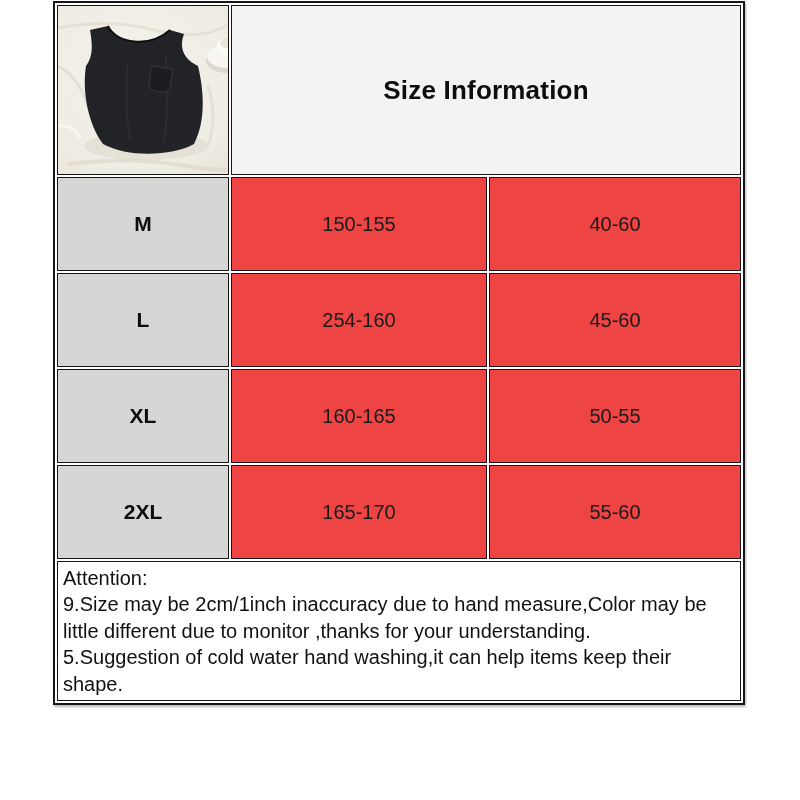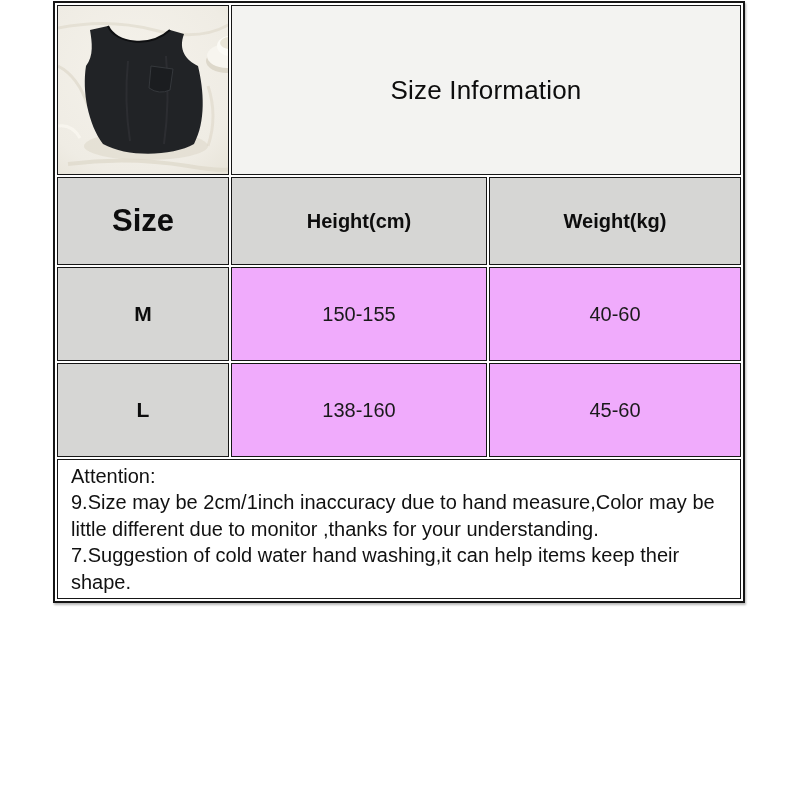--- a/index.html
+++ b/index.html
@@ -42,48 +42,48 @@
   tr.row-attention{ height: 140px; }
 
   td.photo-cell {
     background: #efece4;
     padding: 0;
   }
   td.photo-cell svg { display: block; }
 
   td.title-cell {
     background: #f3f3f1;
-    font-weight: normal;
+    font-weight: bold;
     font-size: 26px;
     letter-spacing: 0.2px;
   }
   th.header-cell {
     background: #d6d6d4;
     font-weight: bold;
     font-size: 20px;
   }
   th.header-cell.col-size {
     font-size: 31px;
   }
   th.size-label {
     background: #d6d6d4;
     font-weight: bold;
     font-size: 21px;
   }
   td.value-cell {
-    background: #f0abfc;
+    background: #ef4444;
     font-weight: normal;
     font-size: 20px;
     color: #1a1a1a;
   }
   td.attention-cell {
     background: #ffffff;
     text-align: left;
     vertical-align: top;
-    padding: 3px 13px;
+    padding: 3px 5px;
     font-size: 20px;
     color: #111111;
   }
   .attention-cell p {
     margin: 0;
     line-height: 1.32;
   }
 </style>
 </head>
 <body>
@@ -133,42 +133,47 @@
                      C36 50 34 36 32 24 Z" fill="#212326"></path>
             <path d="M50 20 C58 38 92 42 112 24" fill="none" stroke="#0e0f11" stroke-width="2"></path>
             <path d="M70 55 Q 66 95 72 135 M108 50 Q 112 95 106 138" fill="none" stroke="#2d2f33" stroke-width="2" opacity="0.9"></path>
             <path d="M93 60 L115 63 L112 84 Q 101 89 91 82 Z" fill="#1b1d20" stroke="#35383c" stroke-width="1"></path>
           </g>
         </svg>
       </td>
       <td class="title-cell" colspan="2">Size Information</td>
     </tr>
 
-    <tr class="row-header">
-      <th class="header-cell col-size">Size</th>
-      <th class="header-cell">Height(cm)</th>
-      <th class="header-cell">Weight(kg)</th>
-    </tr>
 
     <tr class="row-data">
       <th class="size-label">M</th>
       <td class="value-cell">150-155</td>
       <td class="value-cell">40-60</td>
     </tr>
 
     <tr class="row-data">
       <th class="size-label">L</th>
-      <td class="value-cell">138-160</td>
+      <td class="value-cell">254-160</td>
       <td class="value-cell">45-60</td>
     </tr>
 
+    <tr class="row-data">
+      <th class="size-label">XL</th>
+      <td class="value-cell">160-165</td>
+      <td class="value-cell">50-55</td>
+    </tr>
 
+    <tr class="row-data">
+      <th class="size-label">2XL</th>
+      <td class="value-cell">165-170</td>
+      <td class="value-cell">55-60</td>
+    </tr>
 
     <tr class="row-attention">
       <td class="attention-cell" colspan="3">
         <p>Attention:</p>
         <p>9.Size may be 2cm/1inch inaccuracy due to hand measure,Color may be little different due to monitor ,thanks for your understanding.</p>
-        <p>7.Suggestion of cold water hand washing,it can help items keep their shape.</p>
+        <p>5.Suggestion of cold water hand washing,it can help items keep their shape.</p>
       </td>
     </tr>
   </tbody>
     </table>
 </div>
 
 </body></html>

